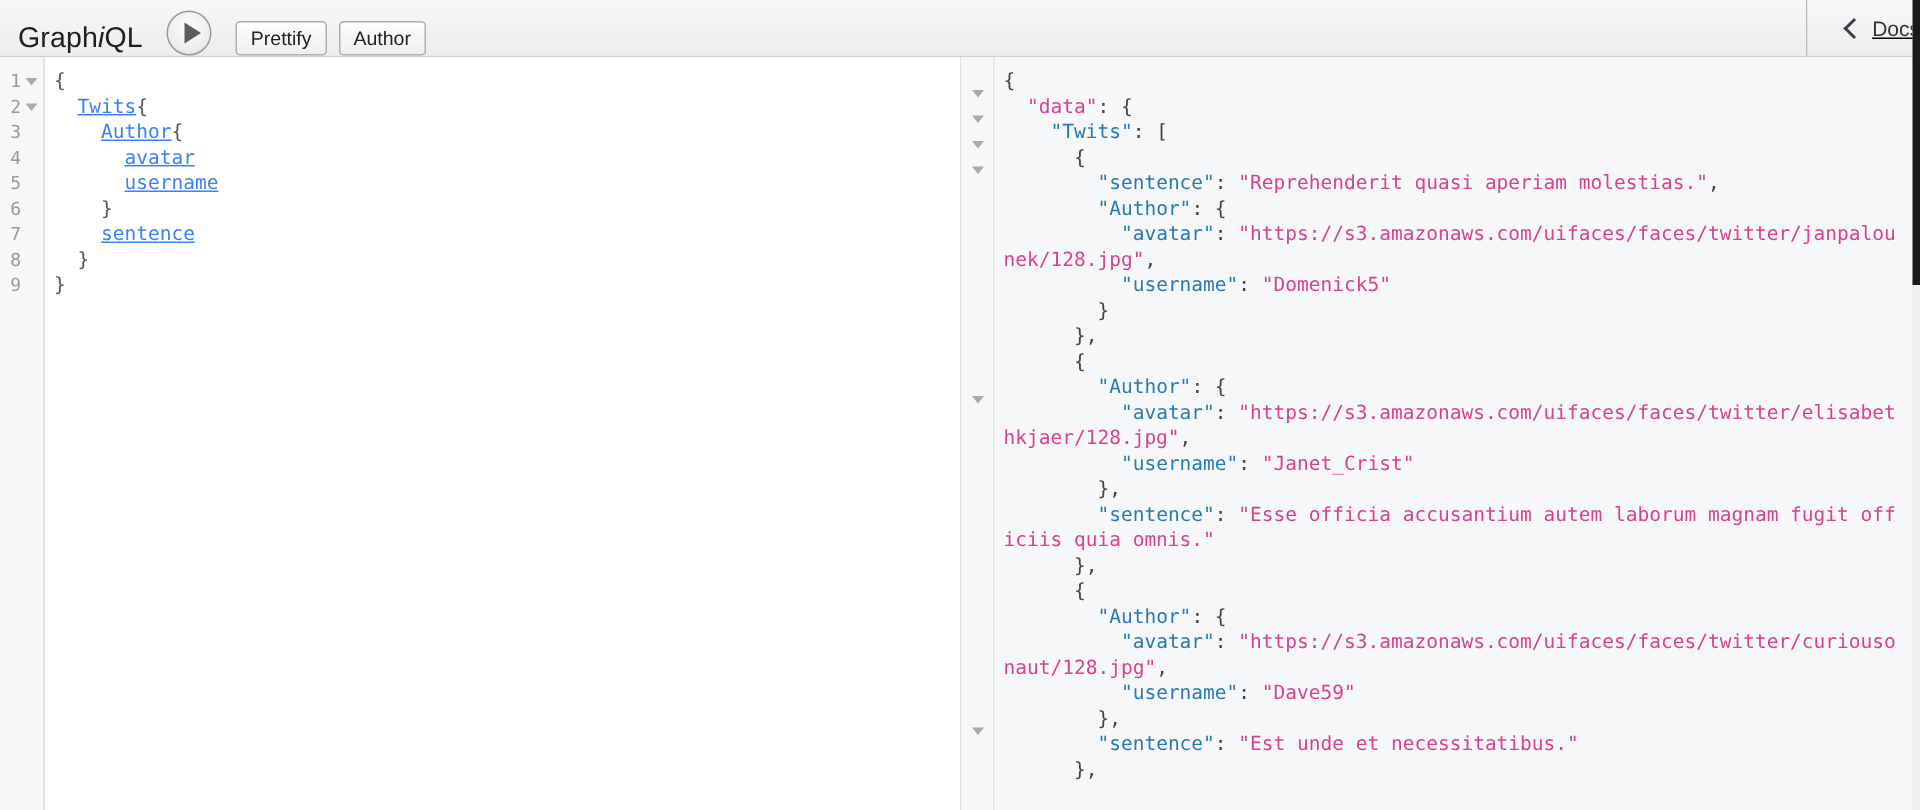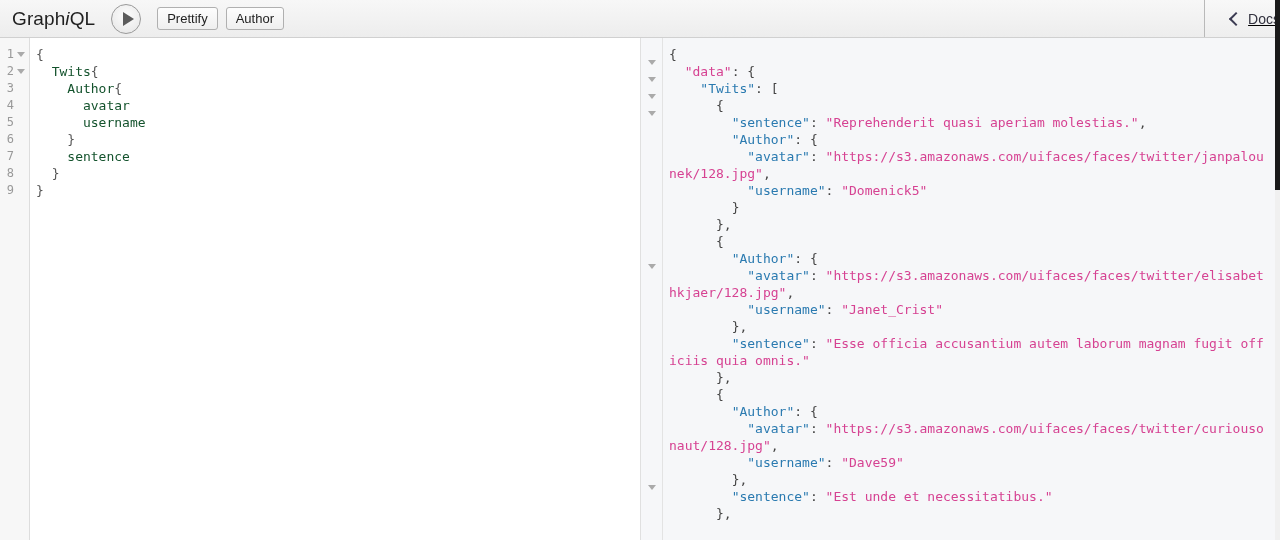--- a/index.html
+++ b/index.html
@@ -28,21 +28,21 @@
     min-height: 38px;
     display: flex;
     align-items: center;
     background: linear-gradient(#f7f7f7, #ececec);
     border-bottom: 1px solid #d0d0d0;
     box-sizing: border-box;
   }
 
   .toolbar-left {
     display: flex;
-    align-items: center;
+    align-items: flex-end;
     height: 100%;
     flex: 1 1 auto;
     background: linear-gradient(#f7f7f7, #ededed);
     padding-left: 12px;
     box-sizing: border-box;
     border-right: 1px solid #b9b9b9;
   }
 
   .logo {
     font-size: 19px;
@@ -188,21 +188,21 @@
     padding: 8px 0 0 6px;
     box-sizing: border-box;
     font-family: "DejaVu Sans Mono", monospace;
     font-size: 13px;
     line-height: 17px;
     overflow: hidden;
     white-space: pre;
   }
 
   .q-line { height: 17px; white-space: pre; }
-  .tok-field  { color: #14532d; }
+  .tok-field  { color: #3b82f6; text-decoration: underline; }
   .tok-punct  { color: #555; }
 
   
   .result-pane {
     flex: 1 1 auto;
     position: relative;
     display: flex;
     background: #f6f7f9;
     overflow: hidden;
   }

